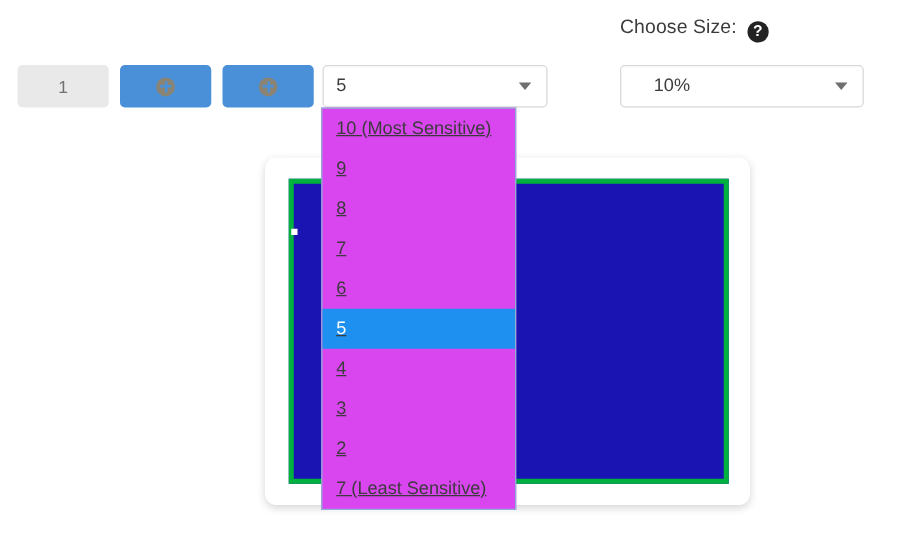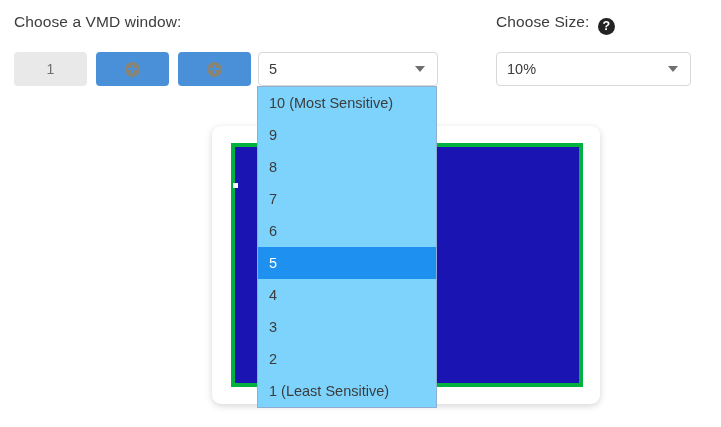--- a/index.html
+++ b/index.html
@@ -110,21 +110,21 @@
     height: 34px;
     background: #ffffff;
     border: 1px solid #d8d8d8;
     border-radius: 4px;
     box-sizing: border-box;
     display: flex;
     align-items: center;
     cursor: pointer;
   }
   .select-sens { left: 258px; top: 52px; width: 180px; }
-  .select-size { left: 496px; top: 52px; width: 195px; }
+  .select-size { left: 496px; top: 52px; width: 195px; padding-left: 16px; }
 
   .select-value {
     flex: 1;
     padding-left: 10px;
     font-size: 14.5px;
     color: #3c3c3c;
     line-height: 32px;
   }
   .caret {
     width: 0; height: 0;
@@ -162,28 +162,29 @@
     width: 5px;
     height: 5px;
     background: #ffffff;
   }
 
   
   .dropdown-list {
     position: absolute;
     left: 257px;
     top: 86px;
-    width: 180px;
-    background: #7dd3fc;
+    width: 156px;
+    background: #d946ef;
     border: 1px solid #8faed4;
     box-sizing: border-box;
     z-index: 40;
     padding: 0;
     margin: 0;
     list-style: none;
+    text-decoration: underline;
   }
   .dropdown-item {
     height: 32px;
     line-height: 32px;
     padding-left: 11px;
     font-size: 14.5px;
     color: #3c3c3c;
     cursor: pointer;
     white-space: nowrap;
   }
@@ -196,23 +197,20 @@
 <body>
 
 <div class="video-card">
   <div class="video-frame">
     <div class="frame-handle"></div>
   </div>
 </div>
 
 <div class="controls-row">
 
-  <div class="control-group group-vmd">
-    <div class="group-label">Choose a VMD window:</div>
-  </div>
 
 
   <div class="control-group group-size">
     <div class="group-label">
       <span>Choose Size:</span>
       <span class="help-icon">?</span>
     </div>
   </div>
 </div>
 
@@ -241,14 +239,14 @@
 <ul class="dropdown-list" id="sensitivity-options">
     <li class="dropdown-item">10 (Most Sensitive)</li>
     <li class="dropdown-item">9</li>
     <li class="dropdown-item">8</li>
     <li class="dropdown-item">7</li>
     <li class="dropdown-item">6</li>
     <li class="dropdown-item selected">5</li>
     <li class="dropdown-item">4</li>
     <li class="dropdown-item">3</li>
     <li class="dropdown-item">2</li>
-    <li class="dropdown-item">1 (Least Sensitive)</li>
+    <li class="dropdown-item">7 (Least Sensitive)</li>
   </ul>
 
 </body></html>

